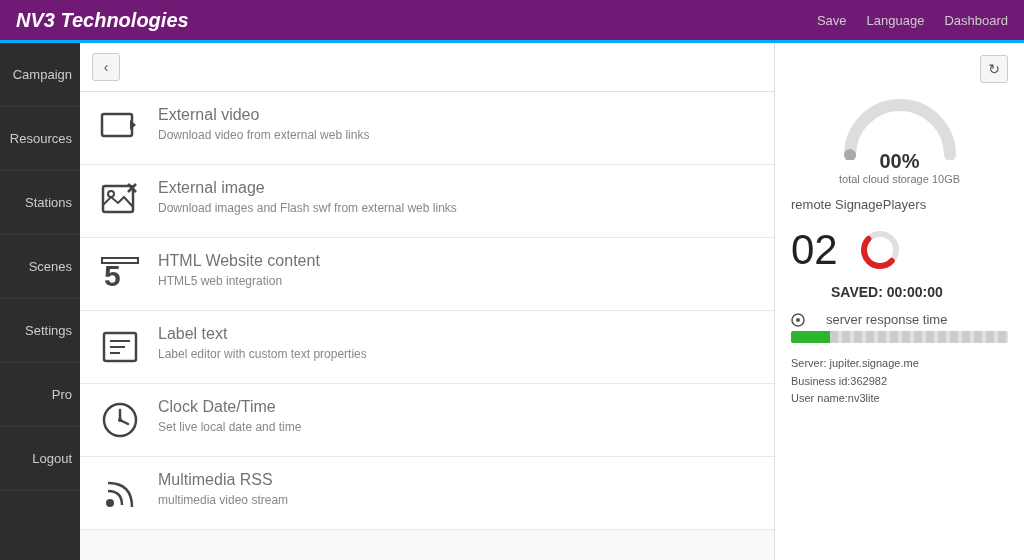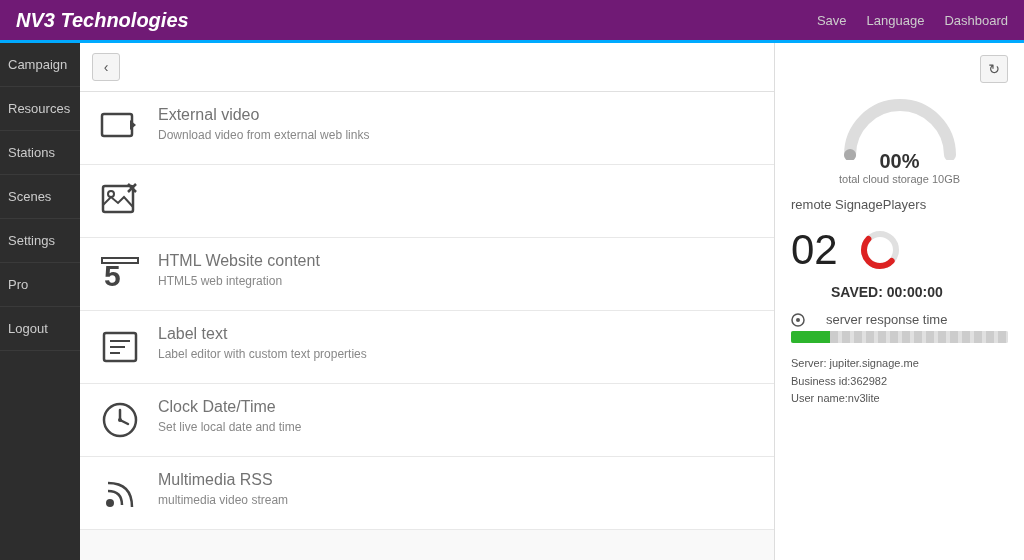--- a/index.html
+++ b/index.html
@@ -47,22 +47,22 @@
       width: 80px;
       background: #2d2d2d;
       display: flex;
       flex-direction: column;
       padding-top: 0;
       flex-shrink: 0;
     }
     .sidebar-item {
       color: #ccc;
       font-size: 13px;
-      padding: 14px 8px;
-      text-align: left;
+      padding: 24px 8px;
+      text-align: right;
       cursor: pointer;
       border-bottom: 1px solid #3a3a3a;
     }
 
     
     .main {
       flex: 1;
       background: #fff;
       overflow: hidden;
       display: flex;
@@ -303,20 +303,24 @@
       <div class="content-item">
         <div class="item-icon">
           <svg width="40" height="40" viewBox="0 0 40 40" fill="none">
             <rect x="3" y="5" width="30" height="26" rx="2" stroke="#444" stroke-width="2.5" fill="none"></rect>
             <path d="M3 24 L11 16 L18 22 L24 16 L33 26" stroke="#444" stroke-width="2" fill="none"></path>
             <circle cx="11" cy="13" r="3" stroke="#444" stroke-width="2" fill="none"></circle>
             <path d="M28 3 L36 11" stroke="#444" stroke-width="2.5"></path>
             <path d="M28 11 L36 3" stroke="#444" stroke-width="2.5"></path>
           </svg>
         </div>
+        <div class="item-text">
+          <div class="item-title">External image</div>
+          <div class="item-desc">Download images and Flash swf from external web links</div>
+        </div>
       </div>
 
       <div class="content-item">
         <div class="item-icon">
           <svg width="40" height="40" viewBox="0 0 40 40">
             <text x="4" y="32" font-size="30" font-weight="bold" fill="#444" font-family="Arial">5</text>
             <rect x="2" y="4" width="36" height="5" fill="none" stroke="#444" stroke-width="2"></rect>
           </svg>
         </div>
         <div class="item-text">

